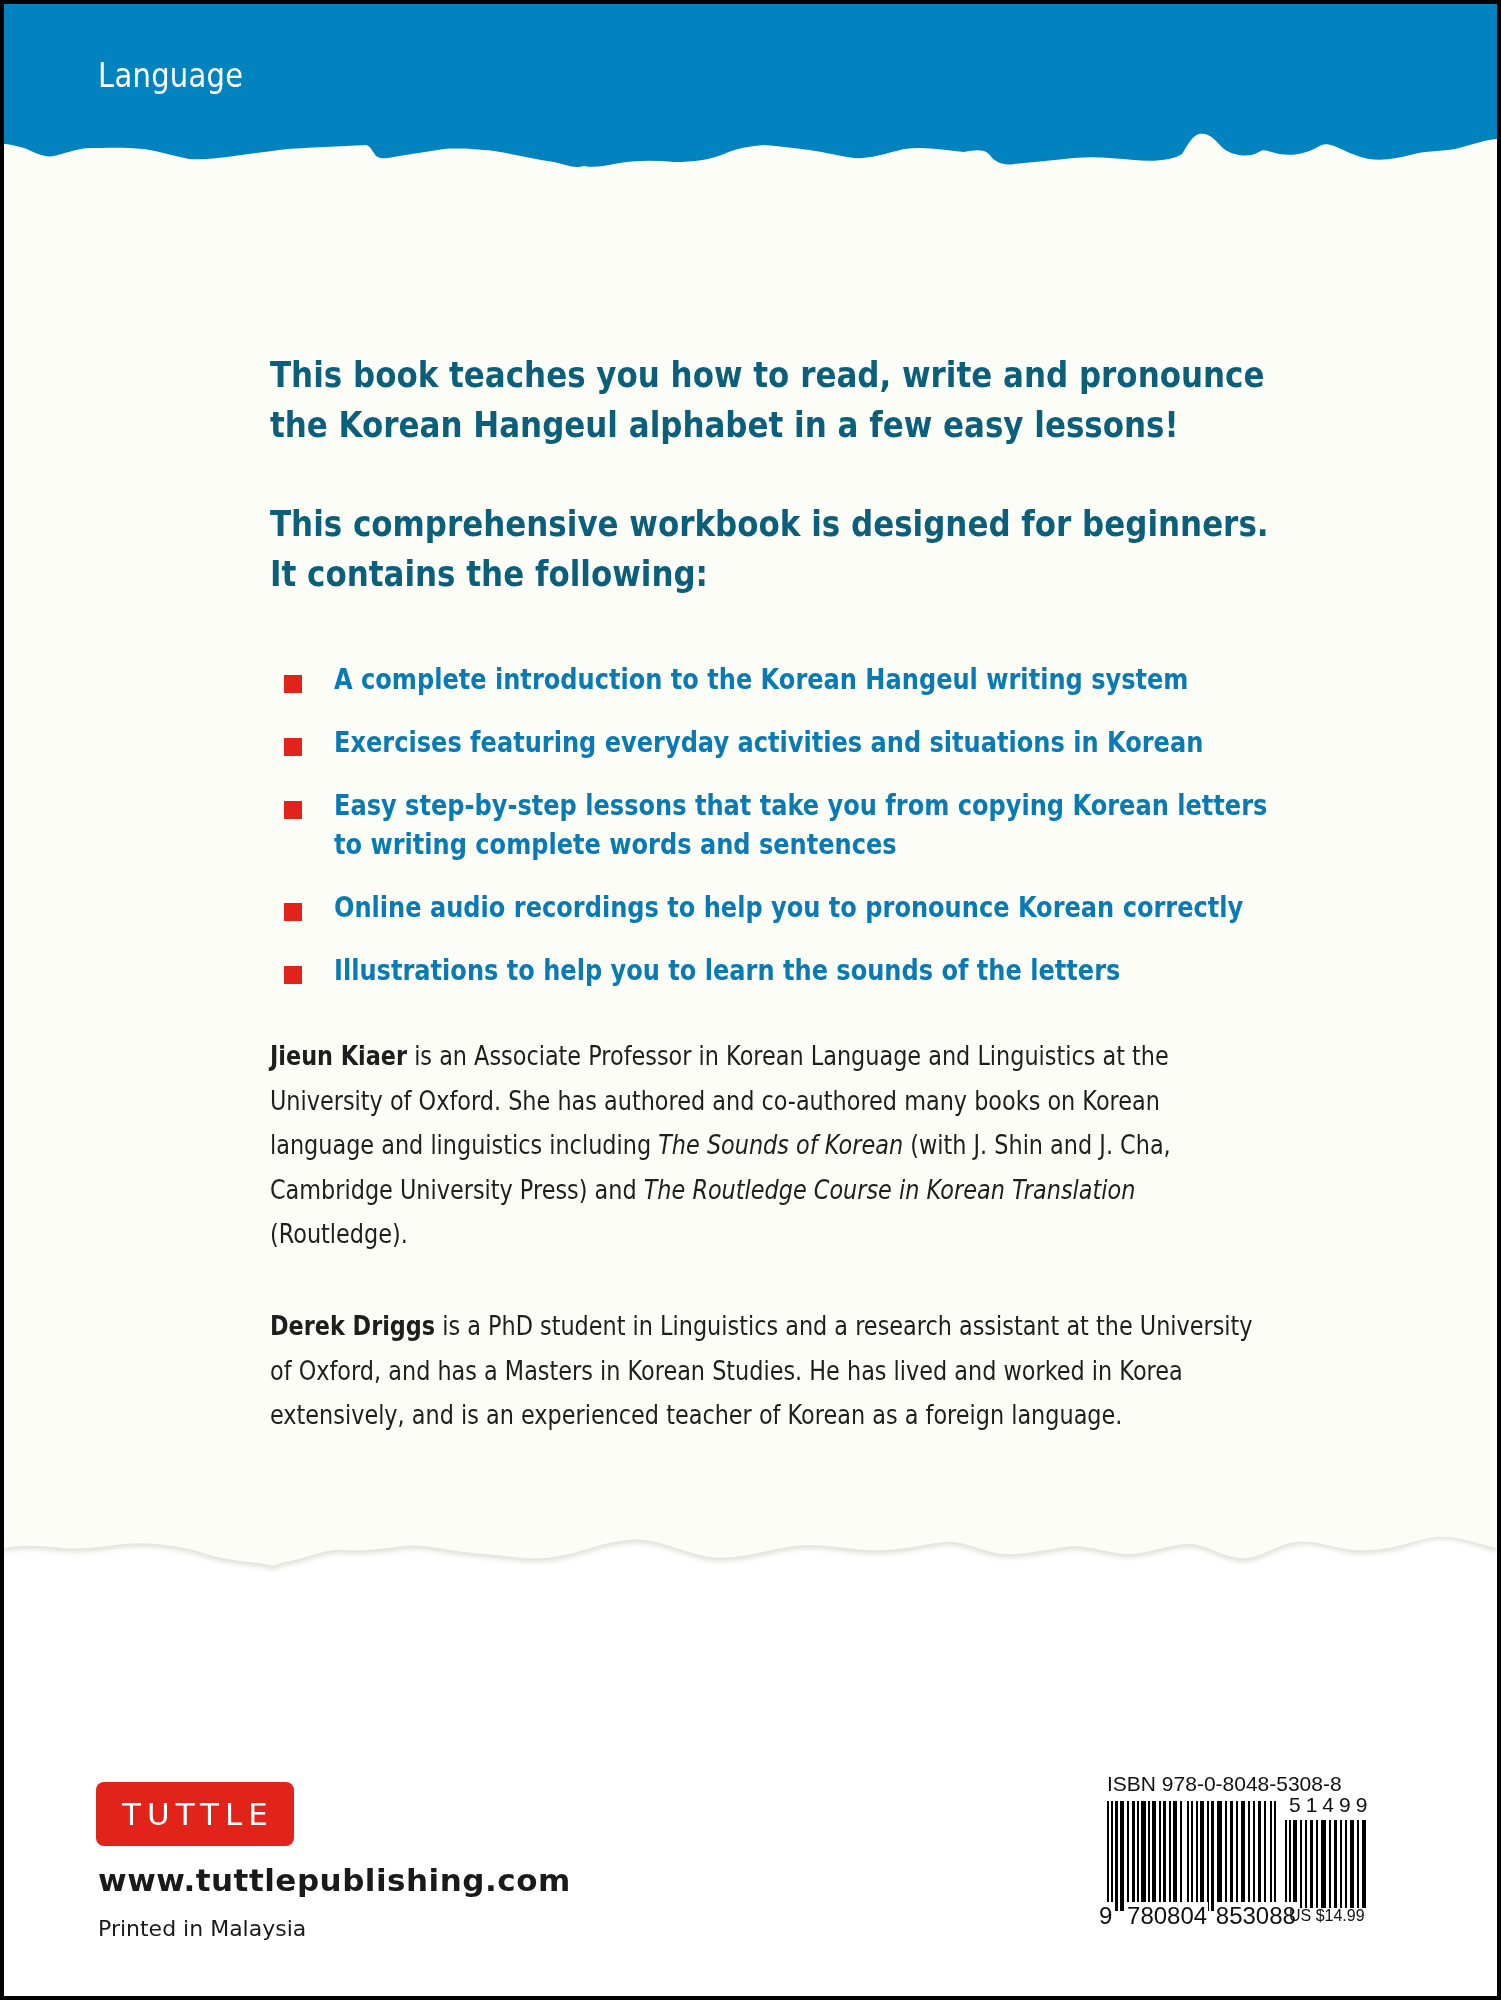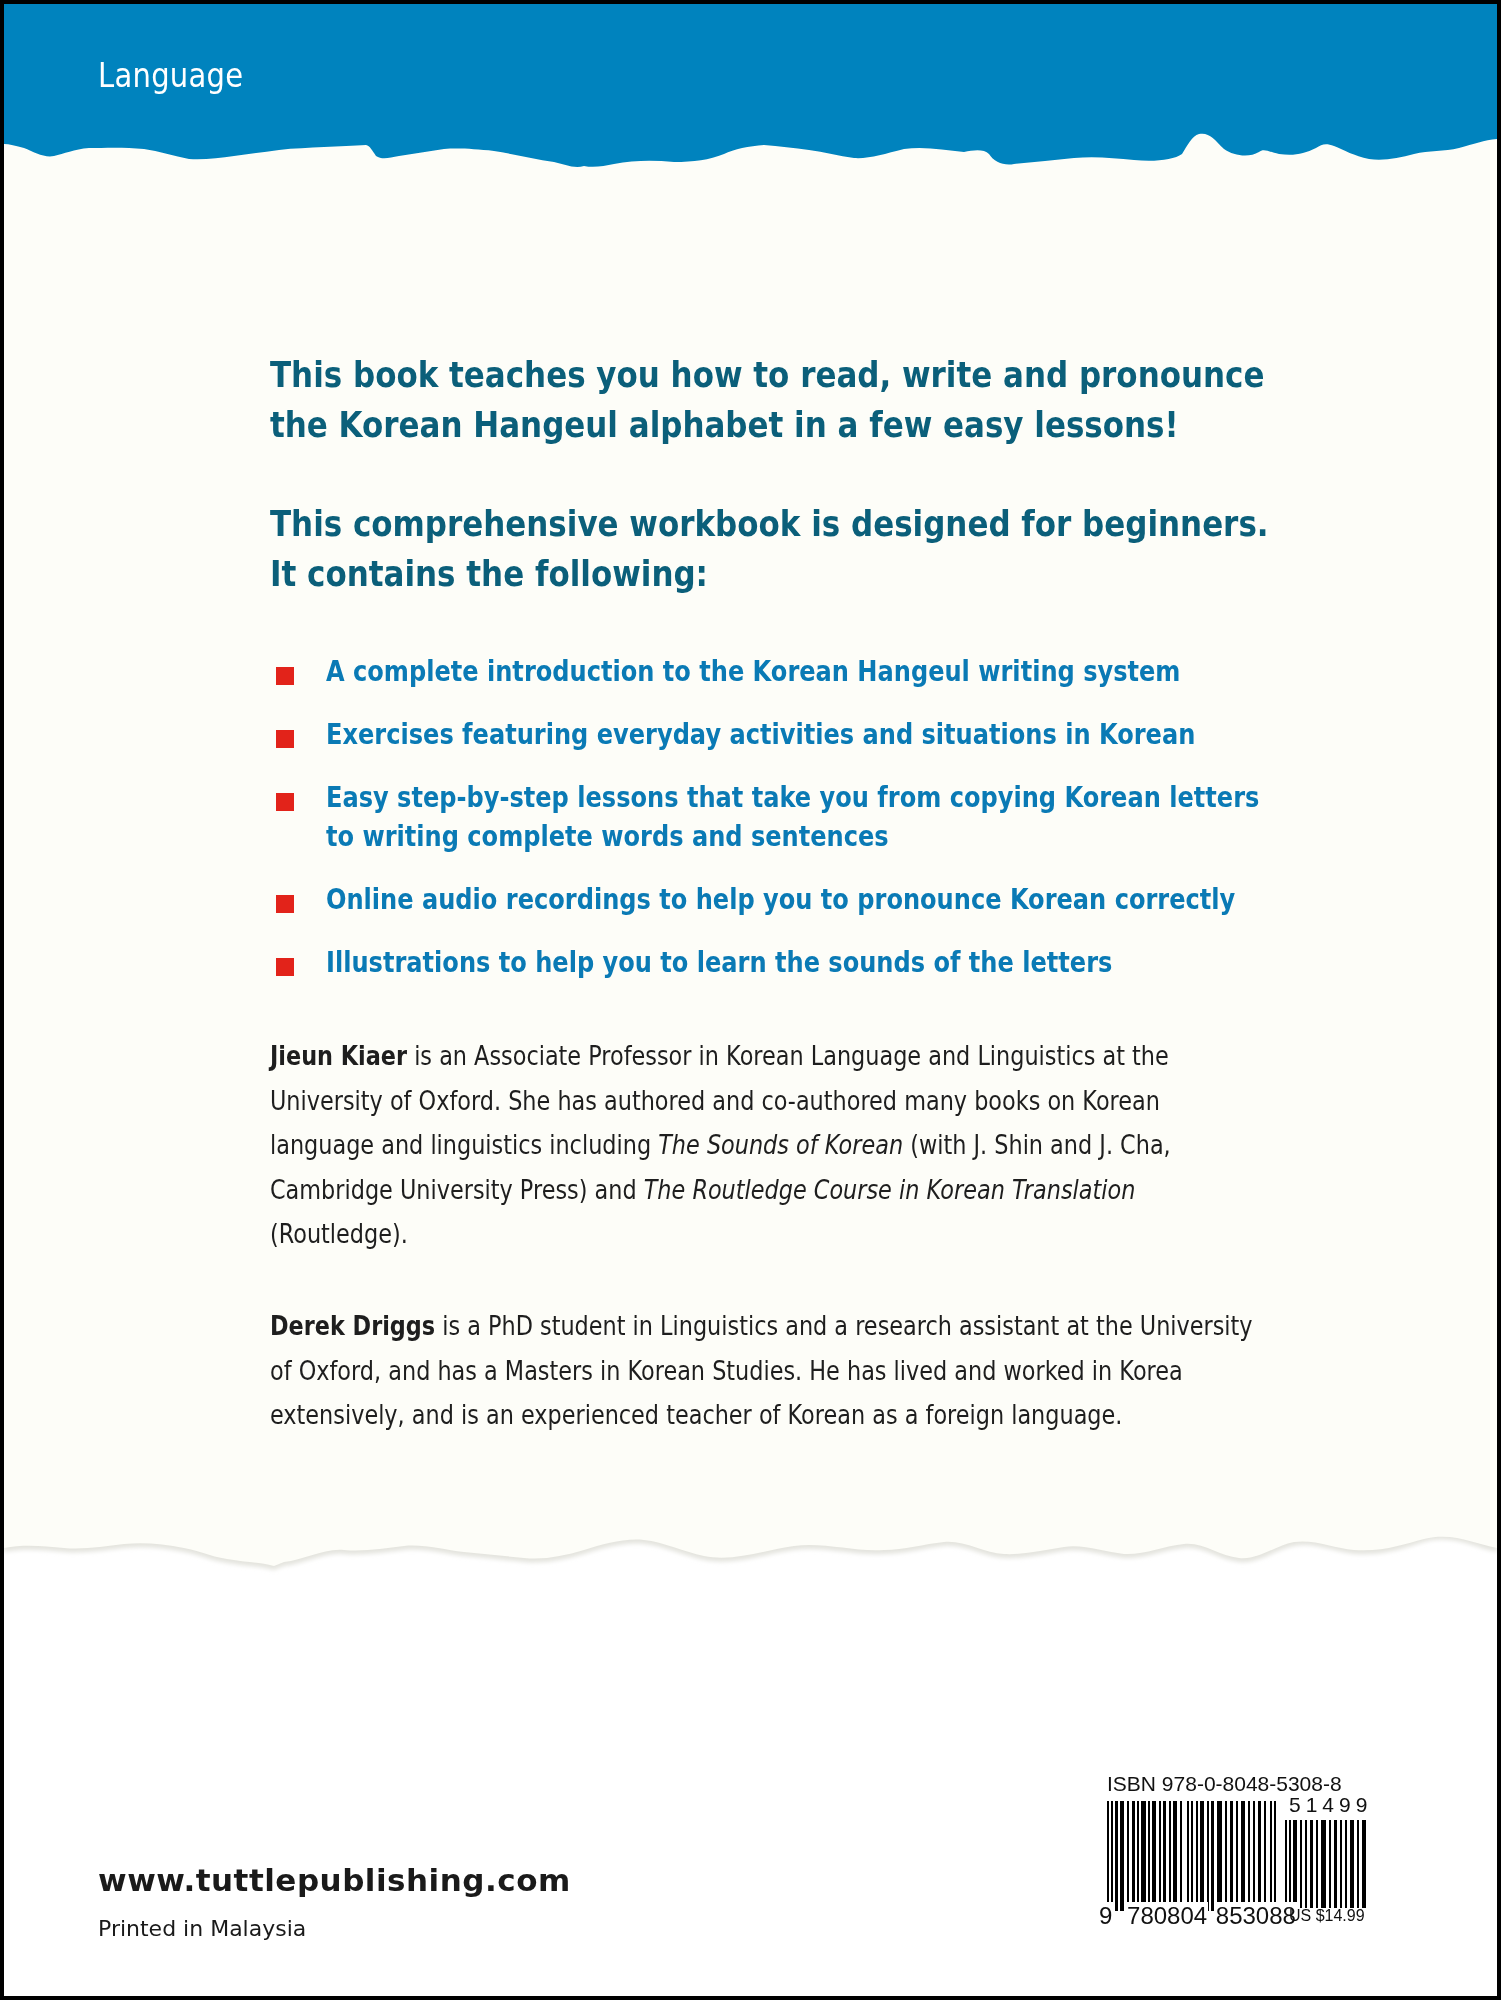--- a/index.html
+++ b/index.html
@@ -24,21 +24,21 @@
     font-weight: normal; letter-spacing: 0.3px; transform: scaleX(0.88); transform-origin: left;
   }
   .headline {
     position: absolute; left: 266px; width: 1100px;
     color: #0b5f7a; font-weight: bold; font-size: 36px; line-height: 50px;
     font-family: "DejaVu Sans", sans-serif;
     transform: scaleX(0.86); transform-origin: left; white-space: nowrap;
   }
   .h1 { top: 346px; }
   .h2 { top: 495px; }
-  .bullets { position: absolute; left: 268px; top: 648px; width: 1100px; margin: 0; padding: 0; list-style: none; }
+  .bullets { position: absolute; left: 268px; top: 648px; width: 1100px; margin: 8px; padding: 0; list-style: none; }
   .bullet { position: relative; padding-left: 54px; margin-bottom: 24px; }
   .bullet .sq {
     position: absolute; left: 4px; top: 15px; width: 18px; height: 18px; background: #e2231a;
   }
   .bullet .txt {
     display: block; color: #0a7ab5; font-weight: bold; font-size: 28px; line-height: 39px;
     font-family: "DejaVu Sans", sans-serif;
     transform: scaleX(0.86); transform-origin: left; white-space: pre-line; width: 1150px;
   }
   .bio {
@@ -142,20 +142,23 @@
     <li class="bullet">
       <span class="sq"></span>
       <span class="txt">Illustrations to help you to learn the sounds of the letters</span>
     </li>
   </ul>
 
   <div class="bio bio1"><b>Jieun Kiaer</b><span> is an Associate Professor in Korean Language and Linguistics at the University of Oxford. She has authored and co-authored many books on Korean language and linguistics including </span><i>The Sounds of Korean</i><span> (with J. Shin and J. Cha, Cambridge University Press) and </span><i>The Routledge Course in Korean Translation</i><span> (Routledge).</span></div>
 
   <div class="bio bio2"><b>Derek Driggs</b><span> is a PhD student in Linguistics and a research assistant at the University of Oxford, and has a Masters in Korean Studies. He has lived and worked in Korea extensively, and is an experienced teacher of Korean as a foreign language.</span></div>
 
+  <div class="logo">
+    <span>TUTTLE</span>
+  </div>
   <div class="url">www.tuttlepublishing.com</div>
   <div class="printed">Printed in Malaysia</div>
 
   <div class="isbn-text">ISBN 978-0-8048-5308-8</div>
   <div class="price-code">51499</div>
 
   <svg class="barcode-main" width="172" height="122" viewBox="0 0 172 122">
     <g fill="#000">
       <rect x="0" y="0" width="2" height="122"></rect>
         <rect x="4" y="0" width="2" height="122"></rect>

